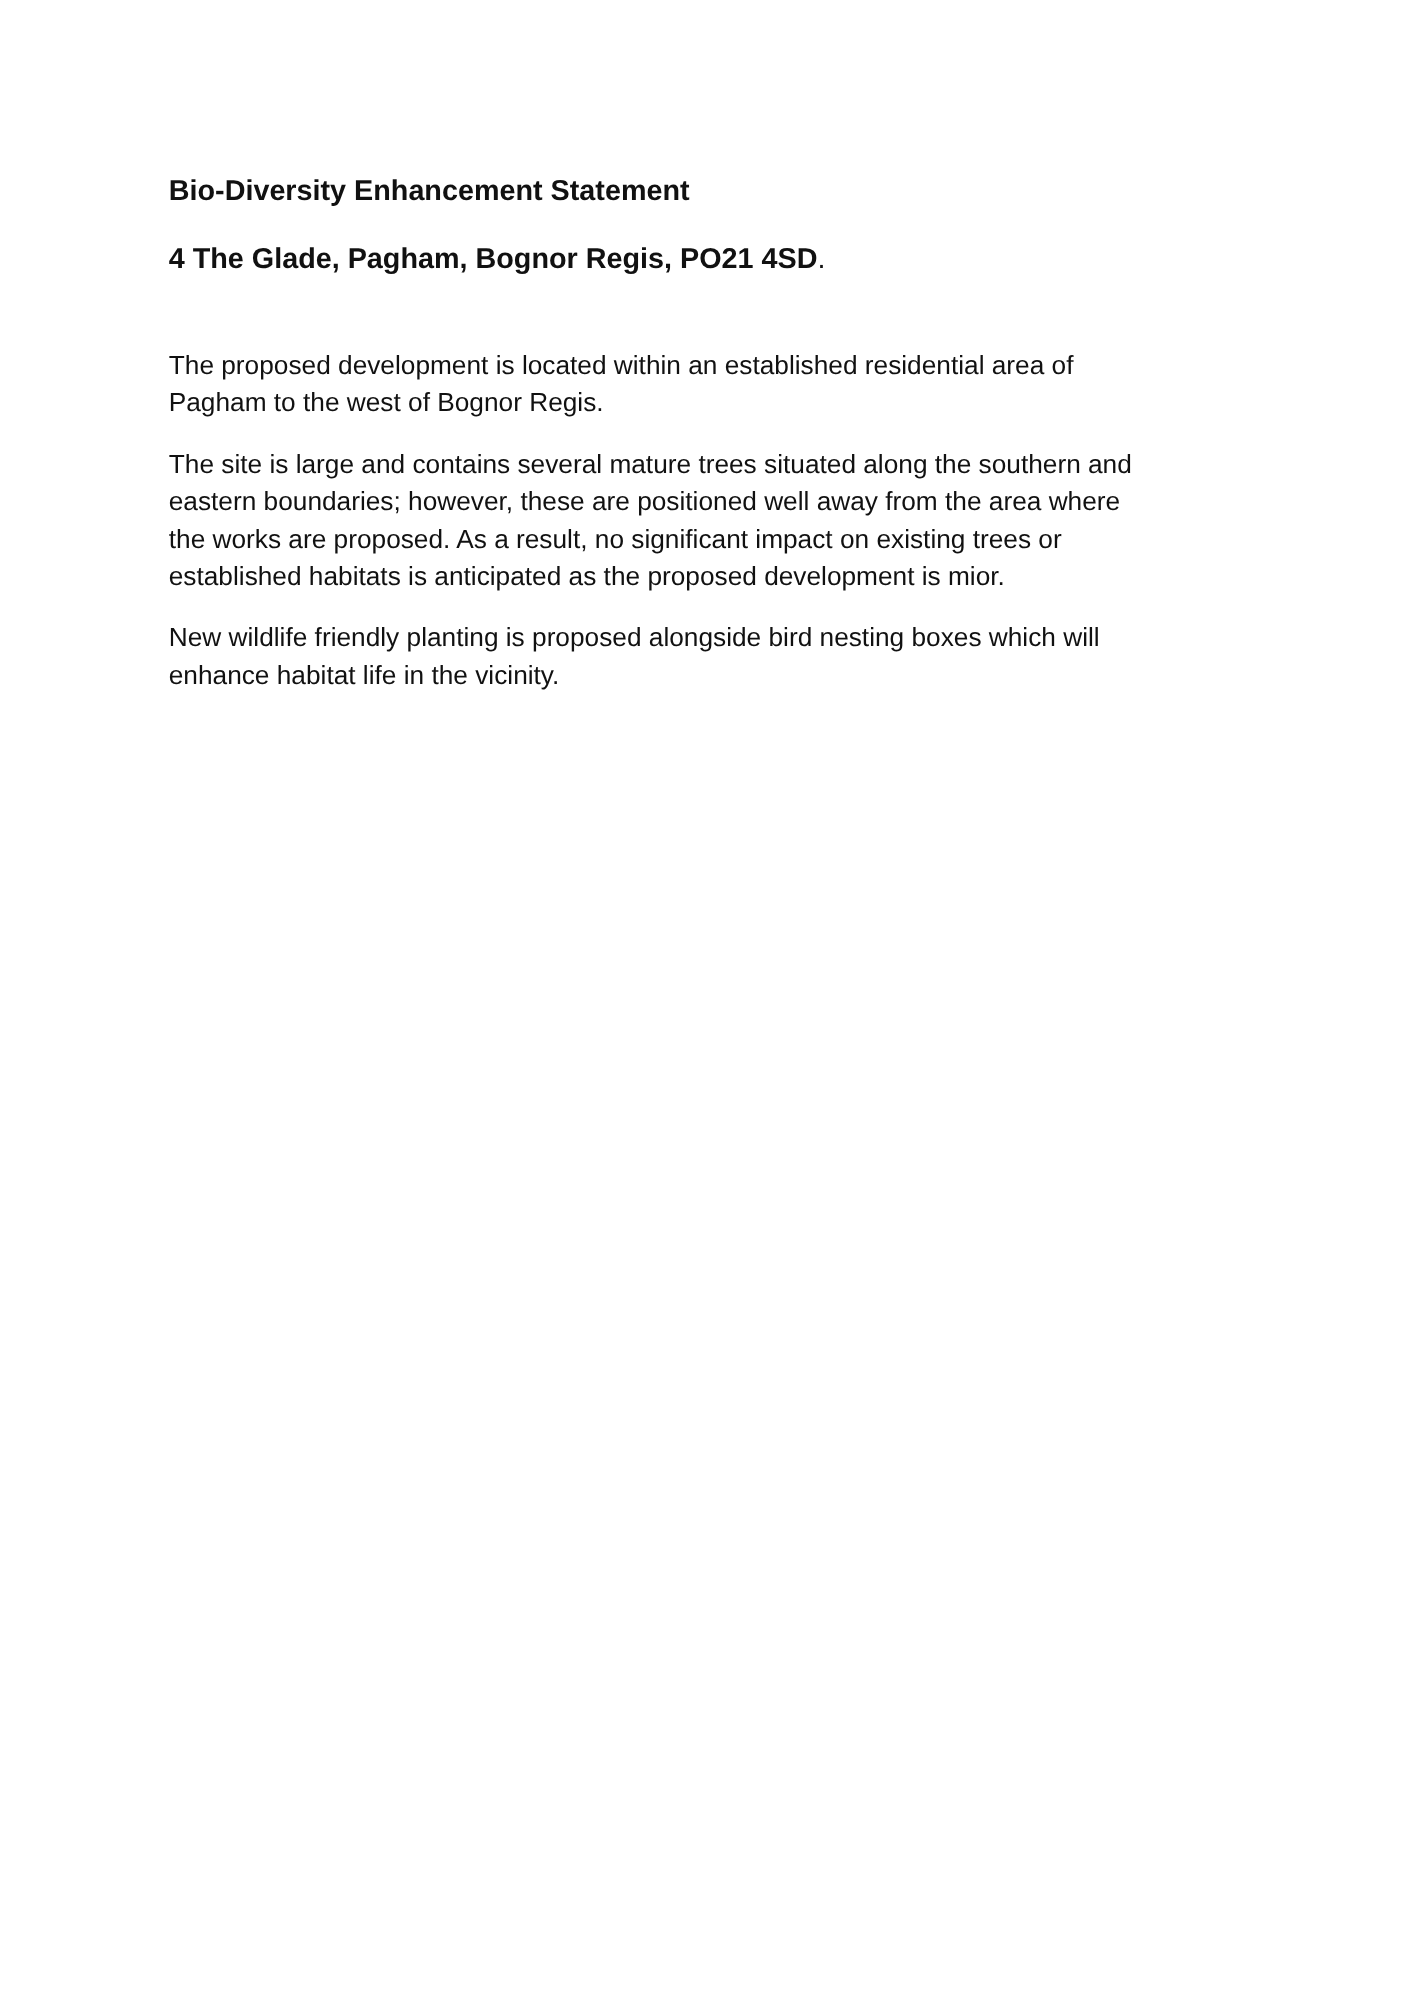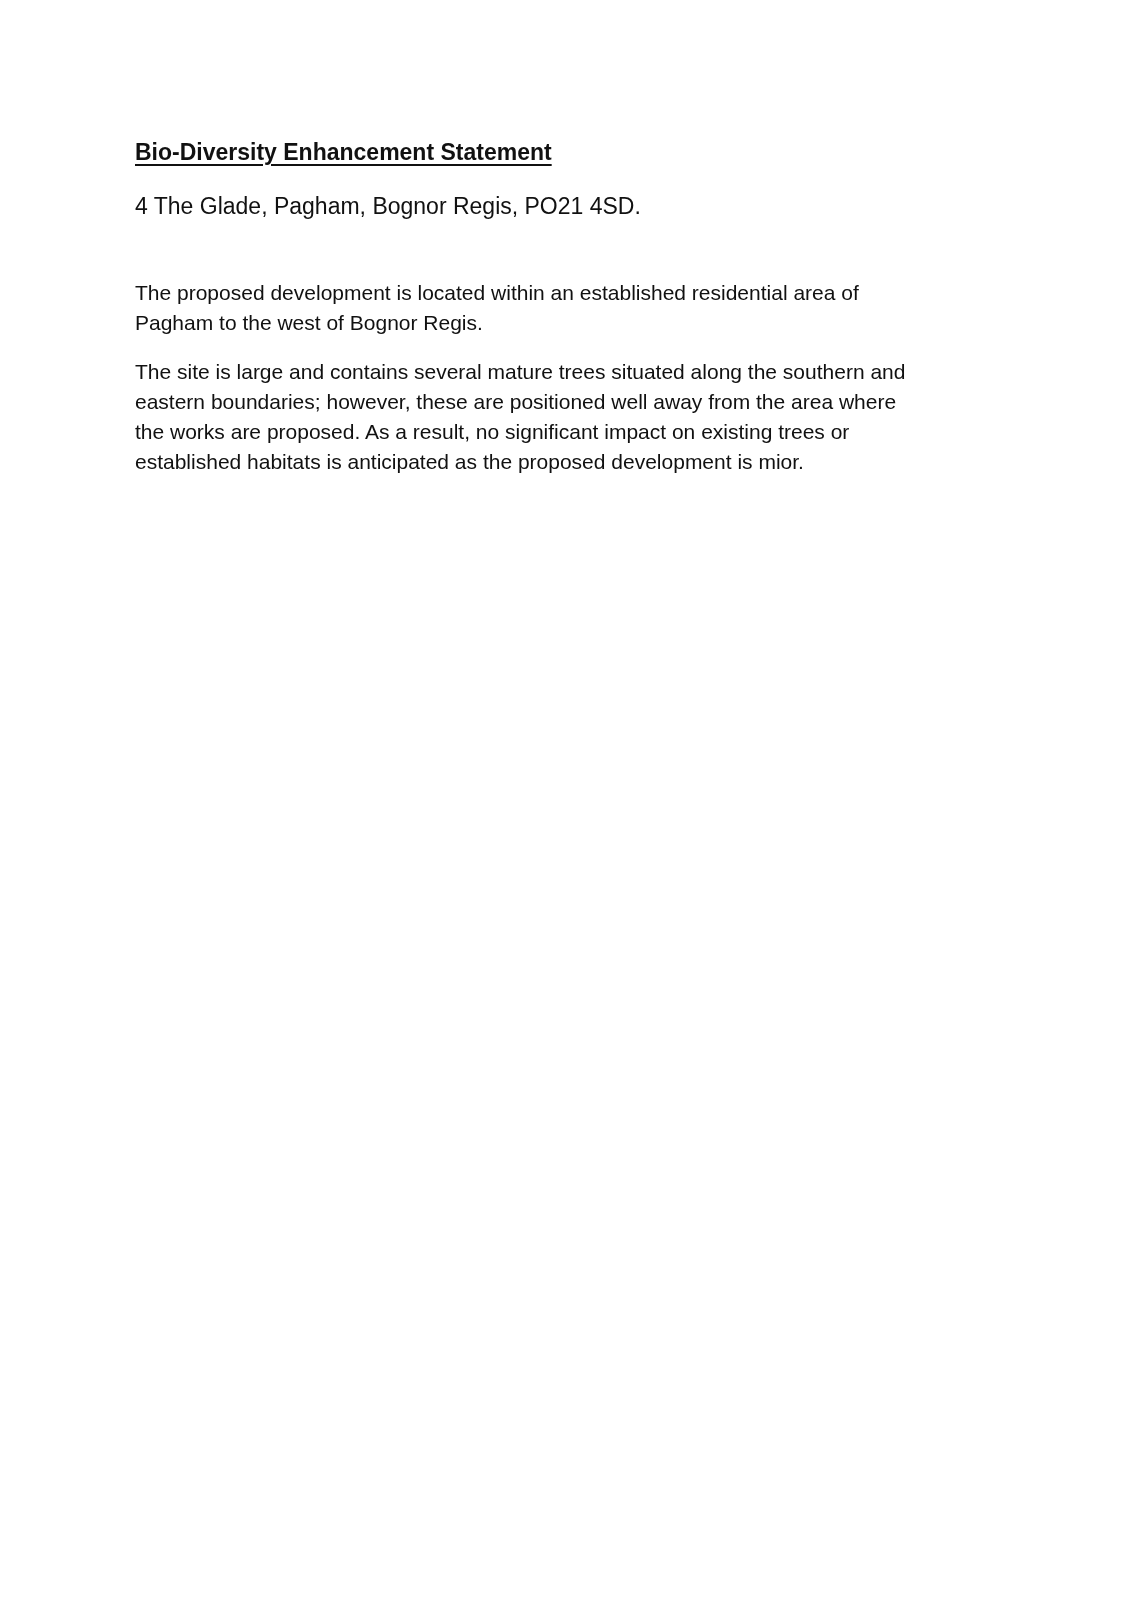--- a/index.html
+++ b/index.html
@@ -18,31 +18,30 @@
     box-sizing: border-box;
     padding: 137px 45px 0 135px;
     width: 1132px;
   }
   .doc-title {
     font-size: 23px;
     font-weight: bold;
     line-height: 30px;
     margin: 0 0 12px 0;
     display: inline-block;
-    text-decoration: underline;
     text-decoration-thickness: 2px;
     text-underline-offset: 4px;
   }
   .title-row { margin: 0 0 12px 0; }
   .address-line {
     font-size: 23px;
     line-height: 30px;
     margin: 0 0 57px 0;
   }
-  .address-line .bold-part { font-weight: normal; }
+  .address-line .bold-part { font-weight: bold; }
   .address-line .period { font-weight: normal; }
   .body-para {
     font-size: 21px;
     line-height: 30px;
     margin: 16px 0 19px 0;
     max-width: 950px;
     white-space: pre-line;
     letter-spacing: 0px;
   }
 </style>
@@ -59,14 +58,16 @@
 
   <p class="body-para">The proposed development is located within an established residential area of
 Pagham to the west of Bognor Regis.</p>
 
   <p class="body-para">The site is large and contains several mature trees situated along the southern and
 eastern boundaries; however, these are positioned well away from the area where
 the works are proposed. As a result, no significant impact on existing trees or
 established habitats is anticipated as the proposed development is mior.</p>
 
 
+  <p class="body-para">New wildlife friendly planting is proposed alongside bird nesting boxes which will
+enhance habitat life in the vicinity.</p>
 
 </main>
 
 </body></html>

